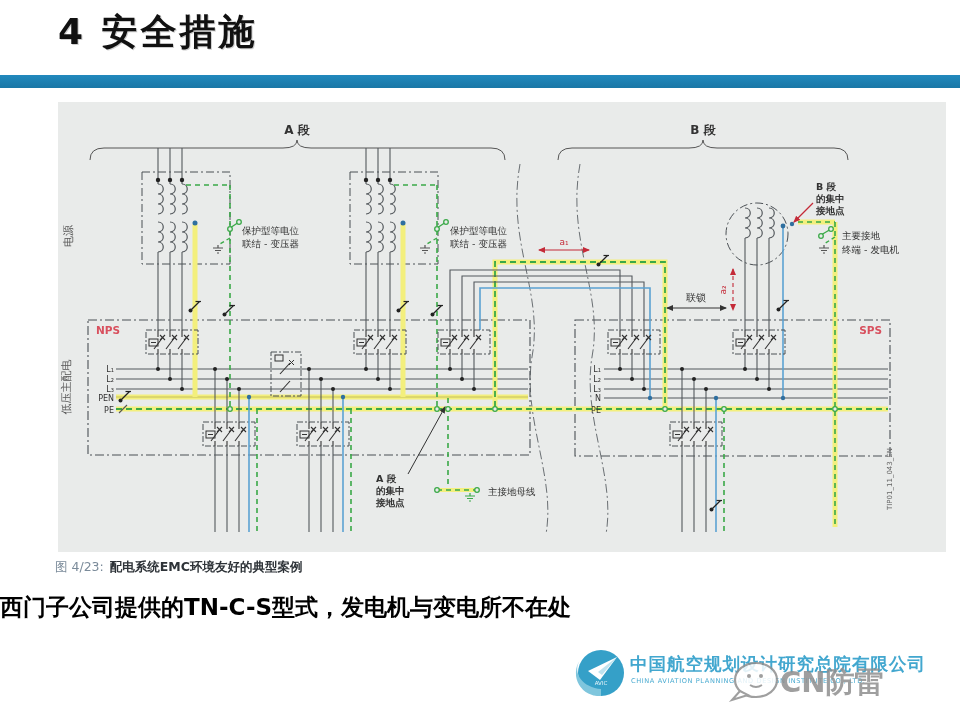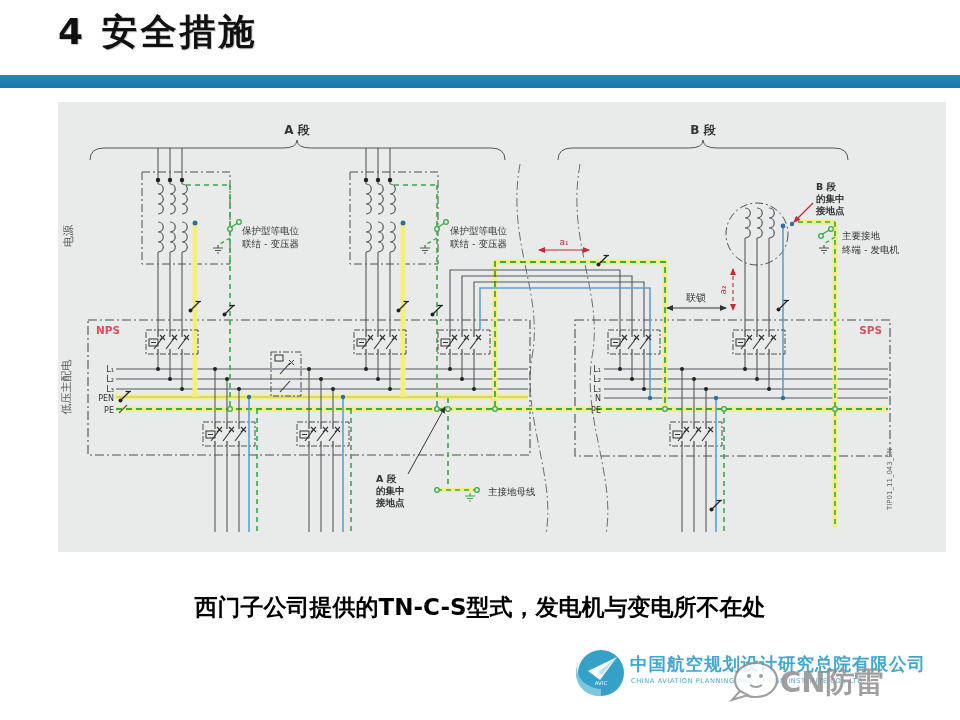--- a/index.html
+++ b/index.html
@@ -6,21 +6,21 @@
   .slide{position:relative;width:960px;height:720px;background:#ffffff;overflow:hidden;
          font-family:"DejaVu Sans","Liberation Sans",sans-serif;}
   .title{position:absolute;left:58px;top:8px;font-size:36px;font-weight:bold;color:#111;
          letter-spacing:3px;text-shadow:1px 1px 0 #cfcfcf;}
   .accent-bar{position:absolute;left:0;top:75px;width:960px;height:13px;
          background:linear-gradient(#2189bd,#1a77a6);}
   .panel{position:absolute;left:58px;top:102px;width:888px;height:450px;background:#e9ebea;}
   .caption{position:absolute;left:55px;top:559px;font-size:12.5px;}
   .caption .pre{color:#7b8b9a;margin-right:6px;}
   .caption .txt{color:#2e3338;font-weight:bold;}
-  .bodytext{position:absolute;left:0;top:592px;width:960px;text-align:center;color:#000;
+  .bodytext{position:absolute;left:0;top:592px;width:960px;text-align:left;color:#000;
          font-weight:bold;font-size:23px;line-height:31px;}
   .footer{position:absolute;left:560px;top:645px;width:400px;height:70px;text-align:right;}
   svg text{font-family:"DejaVu Sans","Liberation Sans",sans-serif;}
 </style>
 </head>
 <body>
 
 <div class="slide">
 
   <div class="title">4 安全措施</div>
@@ -377,20 +377,23 @@
       <circle cx="437" cy="307" r="2.3" fill="#e9ebea" stroke="#3aa948" stroke-width="1.3"></circle>
       <circle cx="607" cy="307" r="2.3" fill="#e9ebea" stroke="#3aa948" stroke-width="1.3"></circle>
       <circle cx="666" cy="307" r="2.3" fill="#e9ebea" stroke="#3aa948" stroke-width="1.3"></circle>
       <circle cx="777" cy="307" r="2.3" fill="#e9ebea" stroke="#3aa948" stroke-width="1.3"></circle>
     </g>
 
     <text transform="rotate(-90 834 408)" x="834" y="408" font-size="7" fill="#666">TIP01_11_043_EN</text>
   </svg>
   </div>
 
+  <div class="caption">
+    <span class="pre">图 4/23:</span><span class="txt">配电系统EMC环境友好的典型案例</span>
+  </div>
 
   <div class="bodytext">
     <div>西门子公司提供的TN-C-S型式，发电机与变电所不在处</div>
   </div>
 
   <div class="footer">
     <svg width="400" height="70" viewBox="0 0 400 70">
       <g>
         <circle cx="41" cy="28" r="23" fill="#35a0c8"></circle>
         <path d="M41 51 A23 23 0 0 1 20 15 A26 20 0 0 0 41 44 Z" fill="#7fc6dd"></path>

